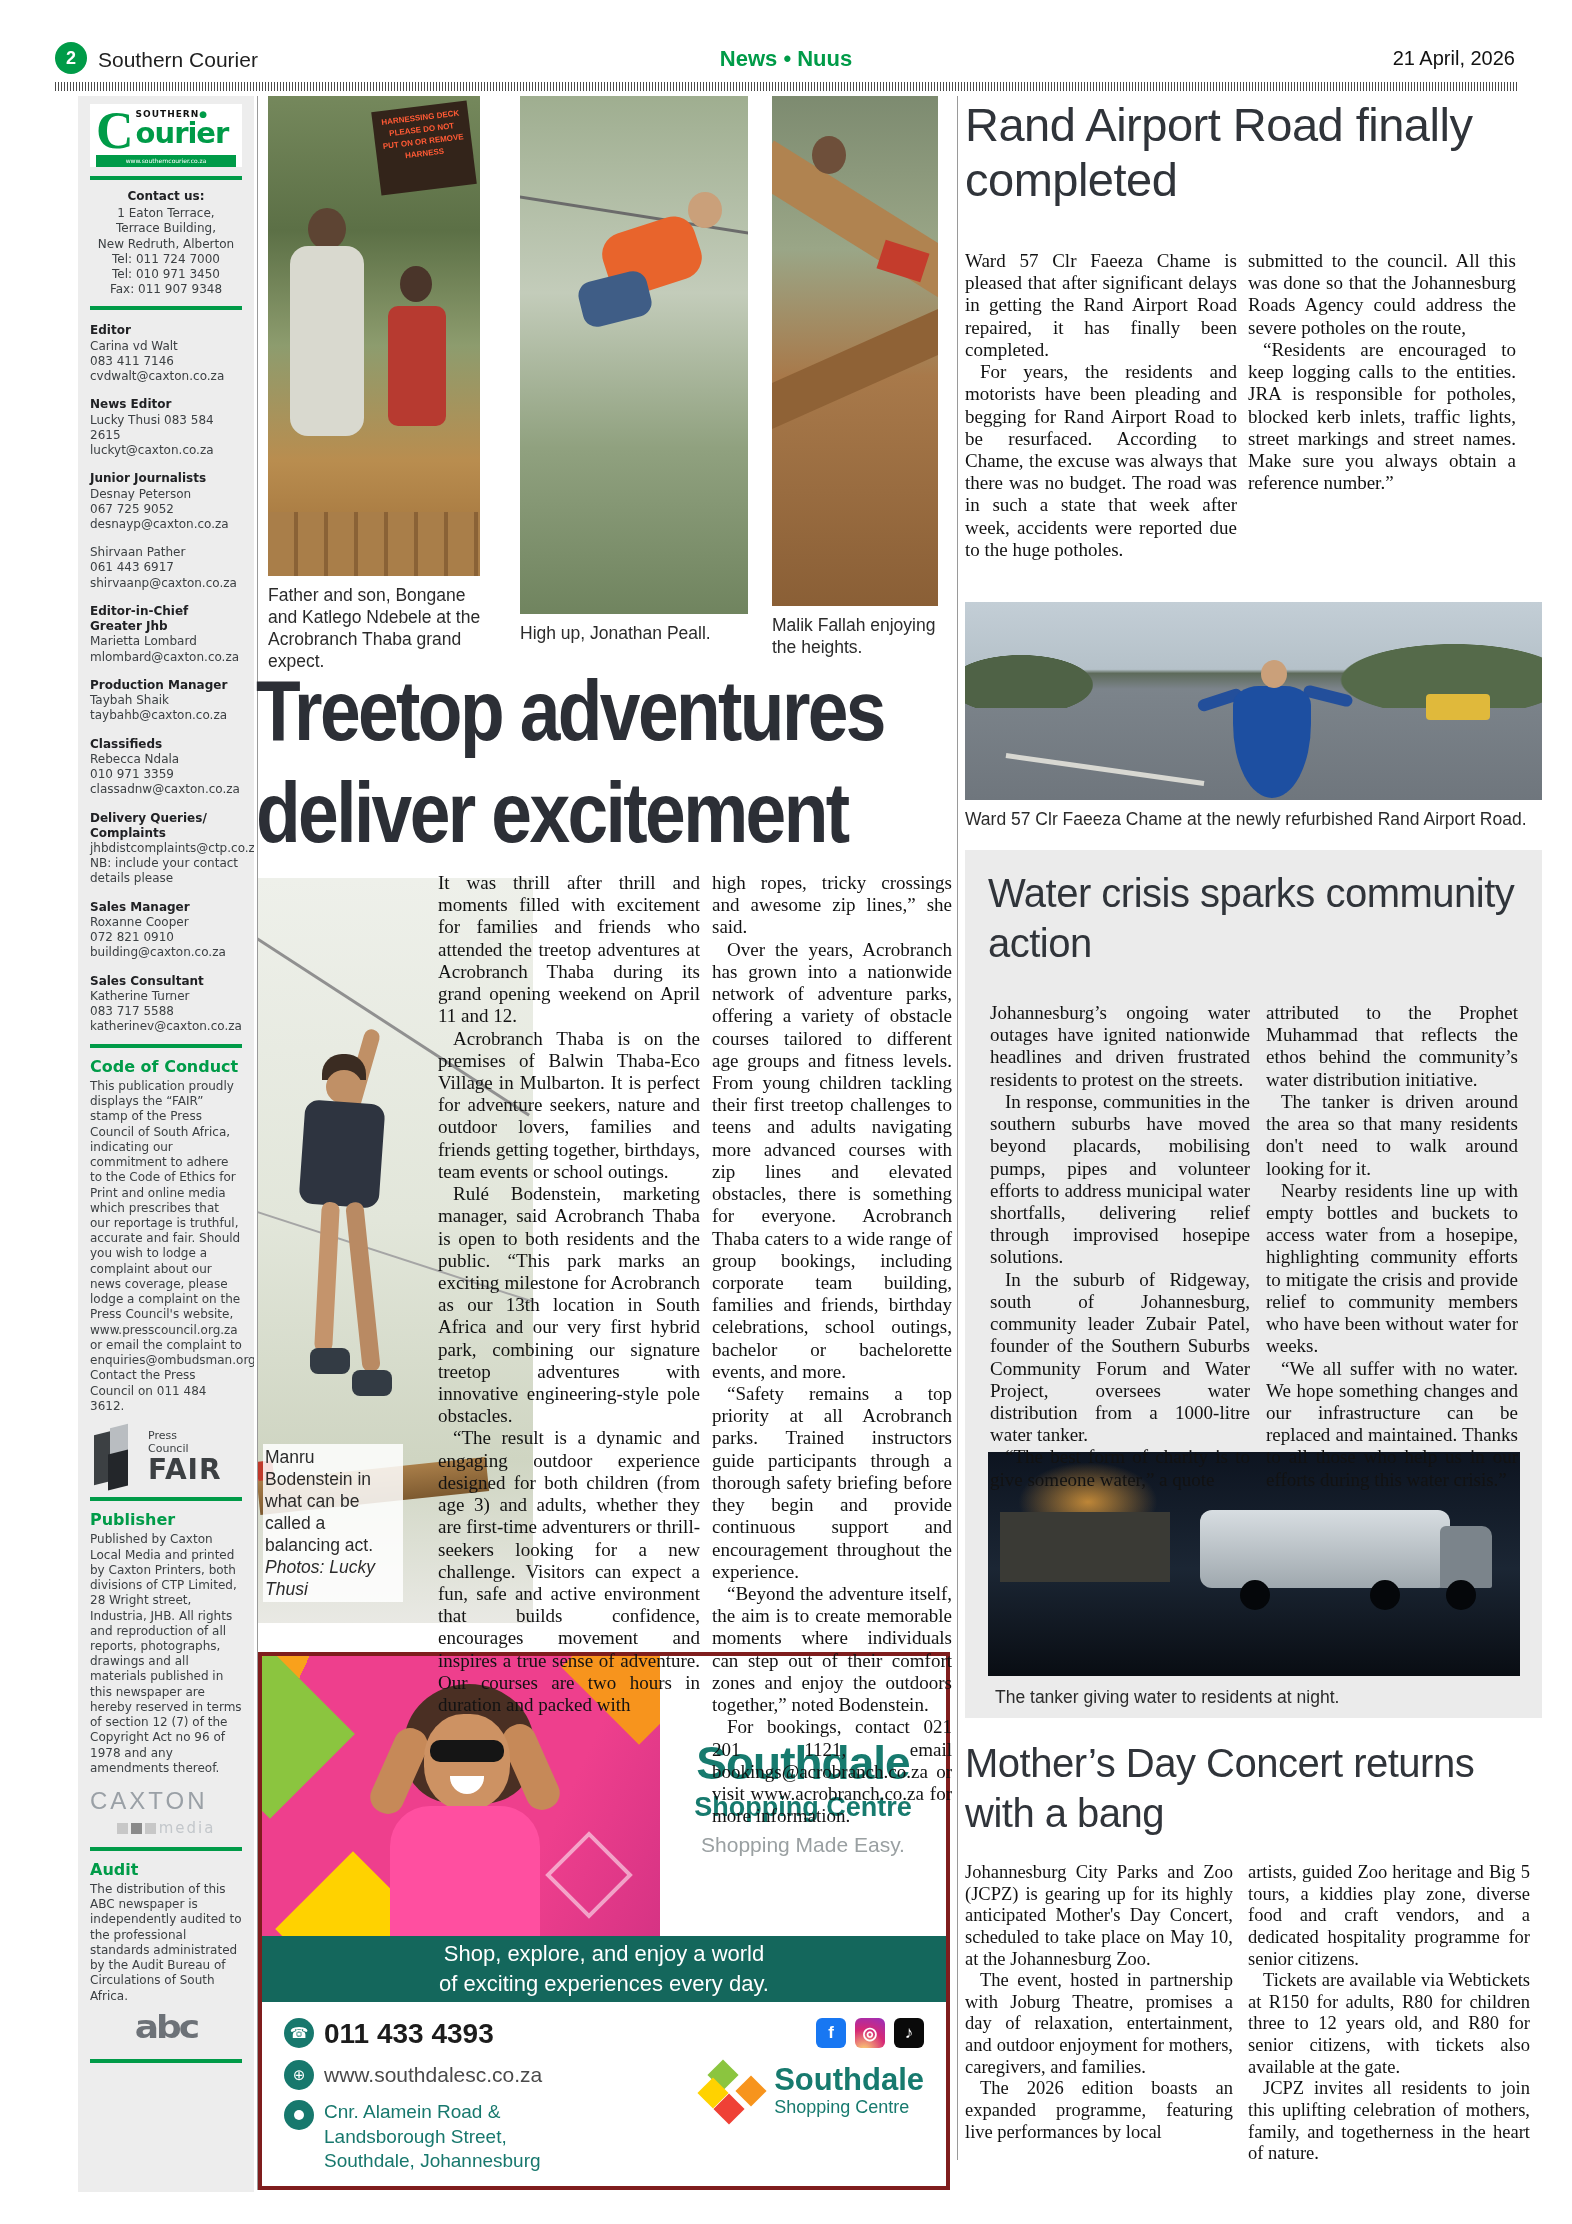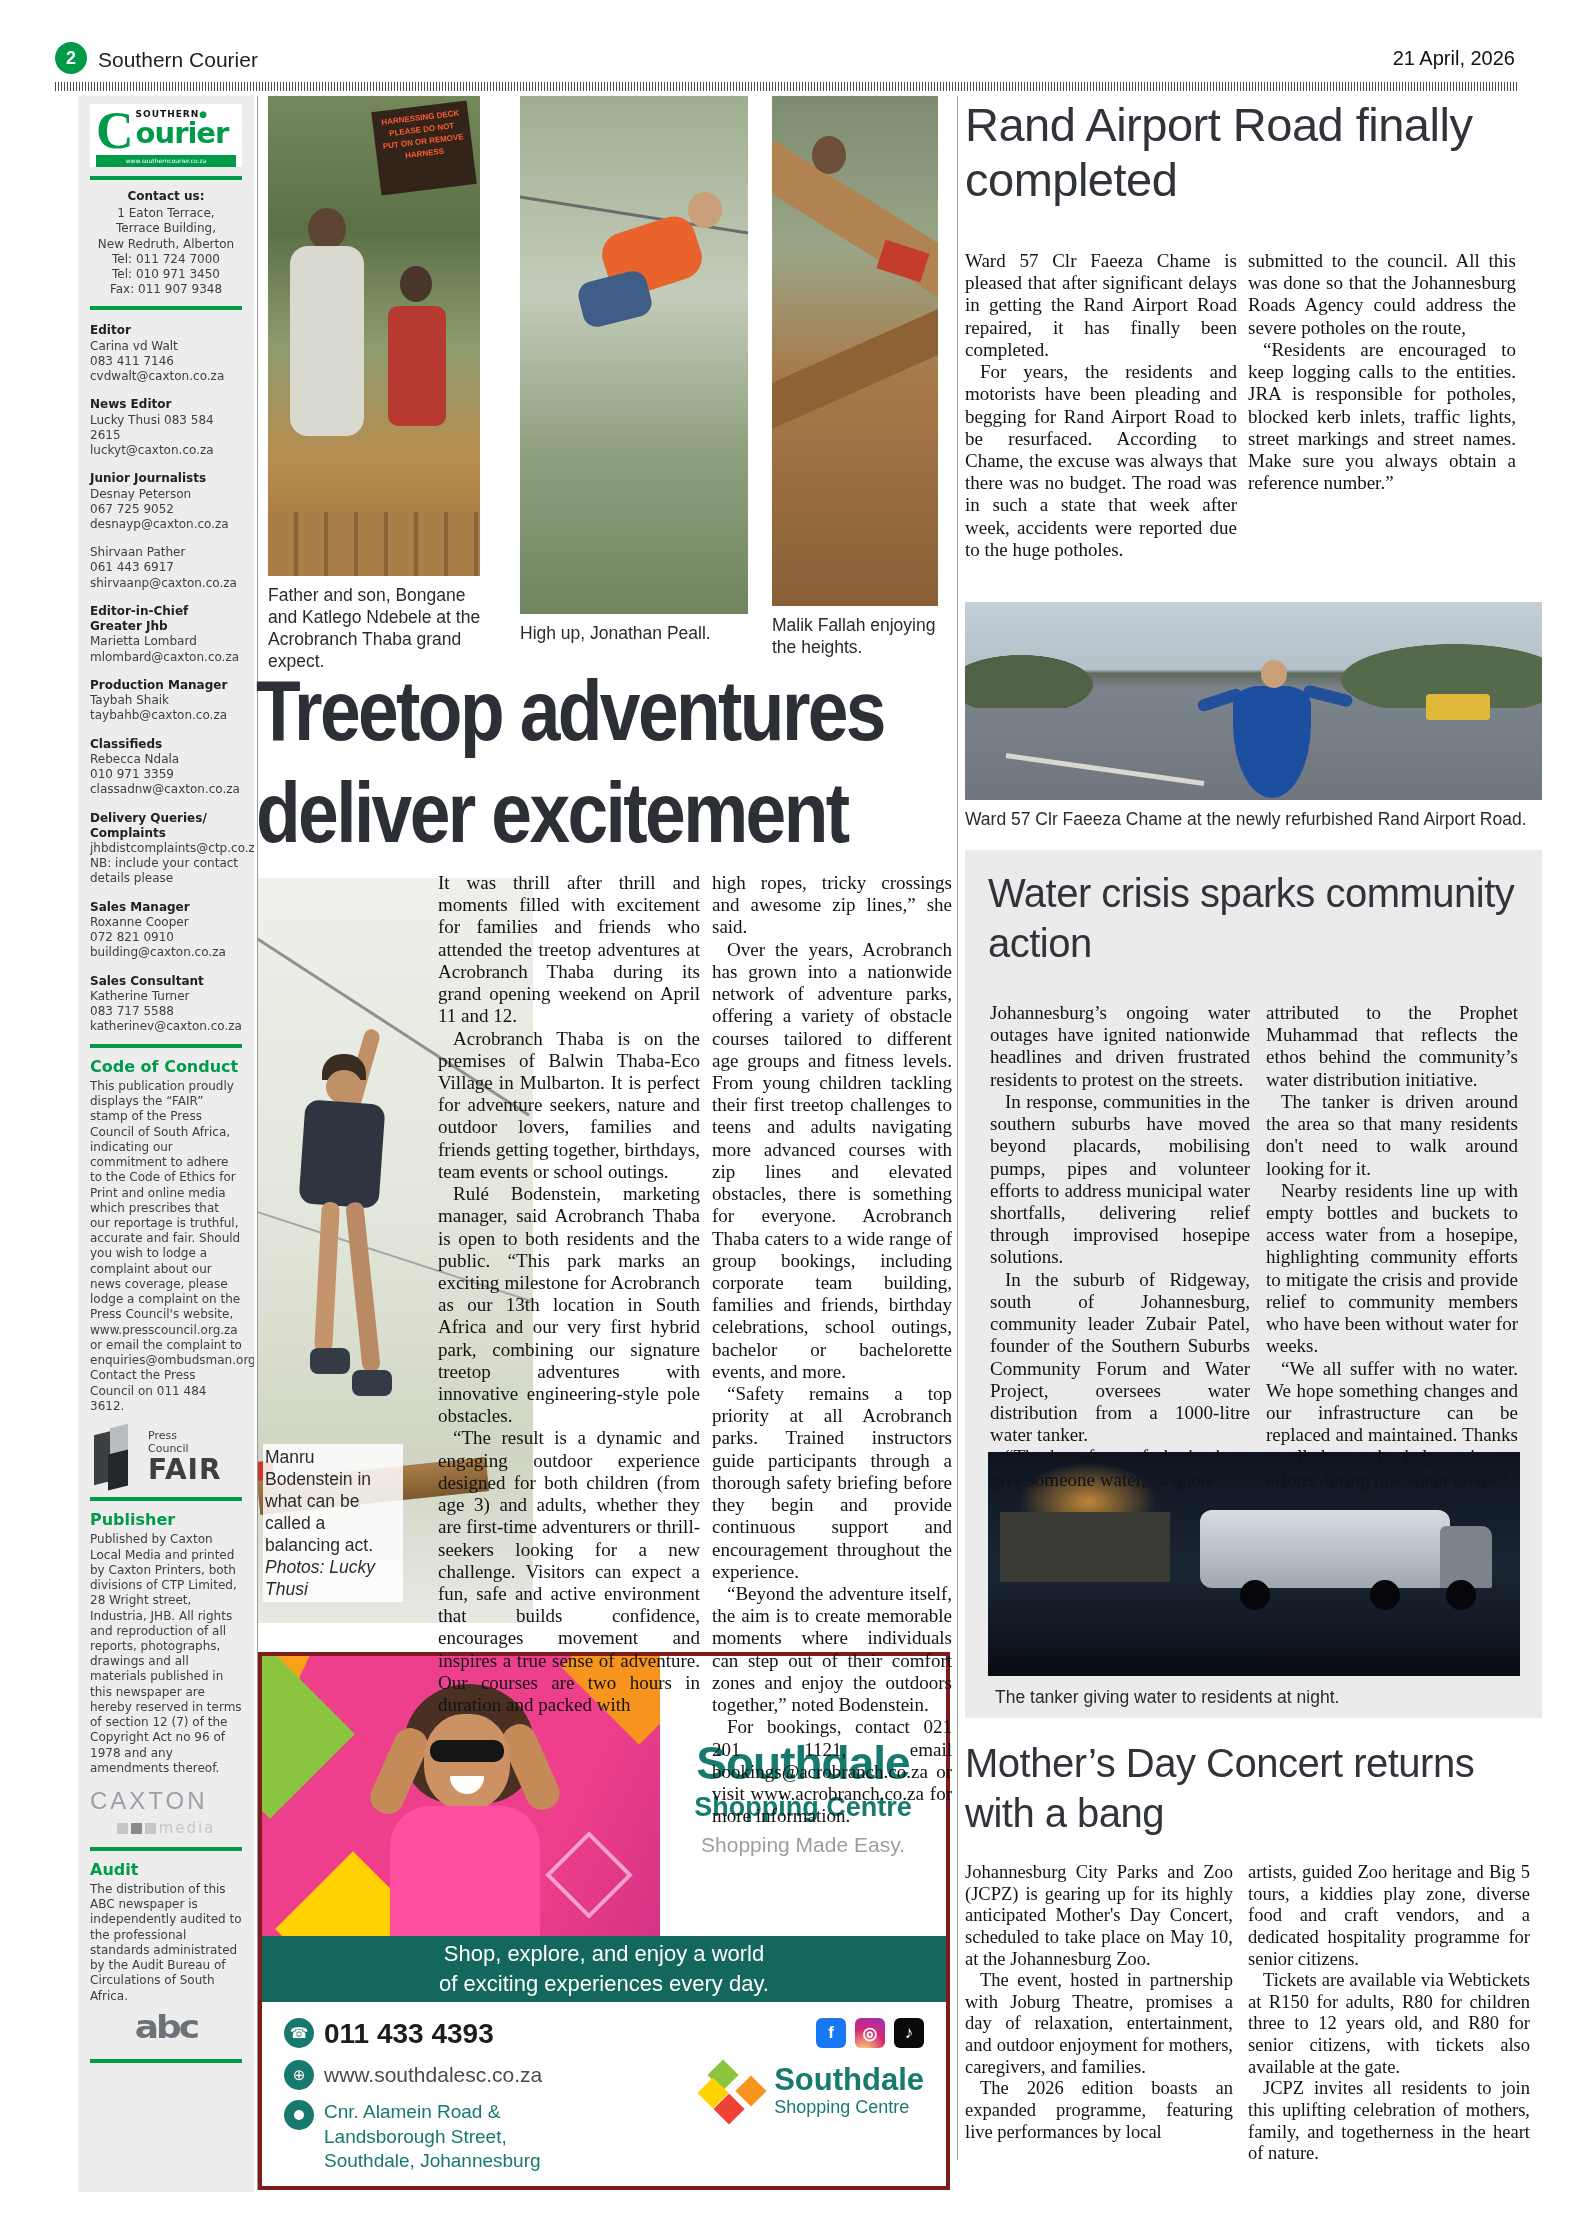--- a/index.html
+++ b/index.html
@@ -160,20 +160,21 @@
   .ad-logo-txt .s{color:#177a6e;font-size:18px;margin-top:2px;}
   .it{font-style:italic;}
 </style>
 </head>
 <body>
 
 <div id="page">
 
   <div class="pgnum">2</div>
   <div class="masthead">Southern Courier</div>
+  <div class="section-label">News • Nuus</div>
   <div class="pagedate">21 April, 2026</div>
   <div class="barcode"></div>
 
   <div class="vrule" style="left:257px;top:96px;height:2094px;"></div>
   <div class="vrule" style="left:957px;top:96px;height:2064px;"></div>
 
   <div class="sidebar">
     <div class="courier-logo">
       <div class="cl-row">
         <span class="cl-c">C</span>

